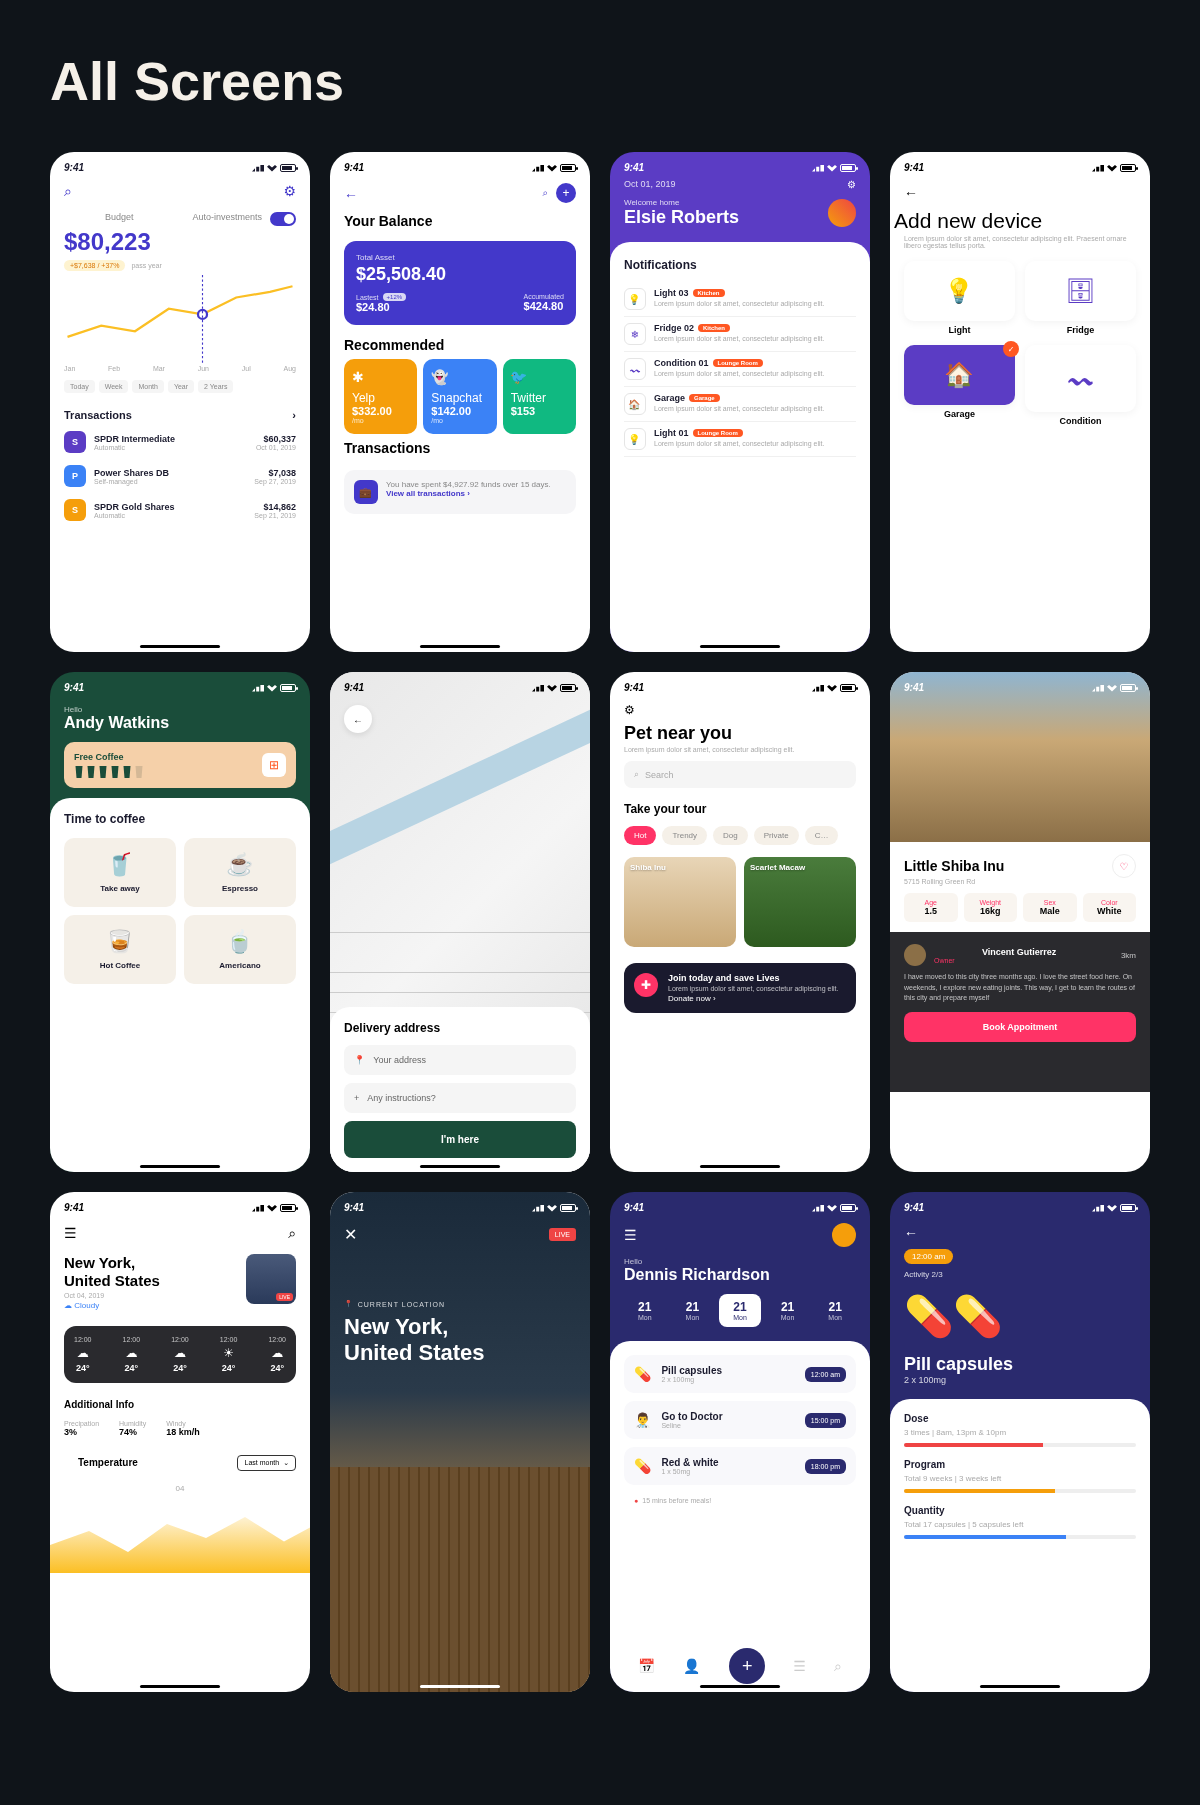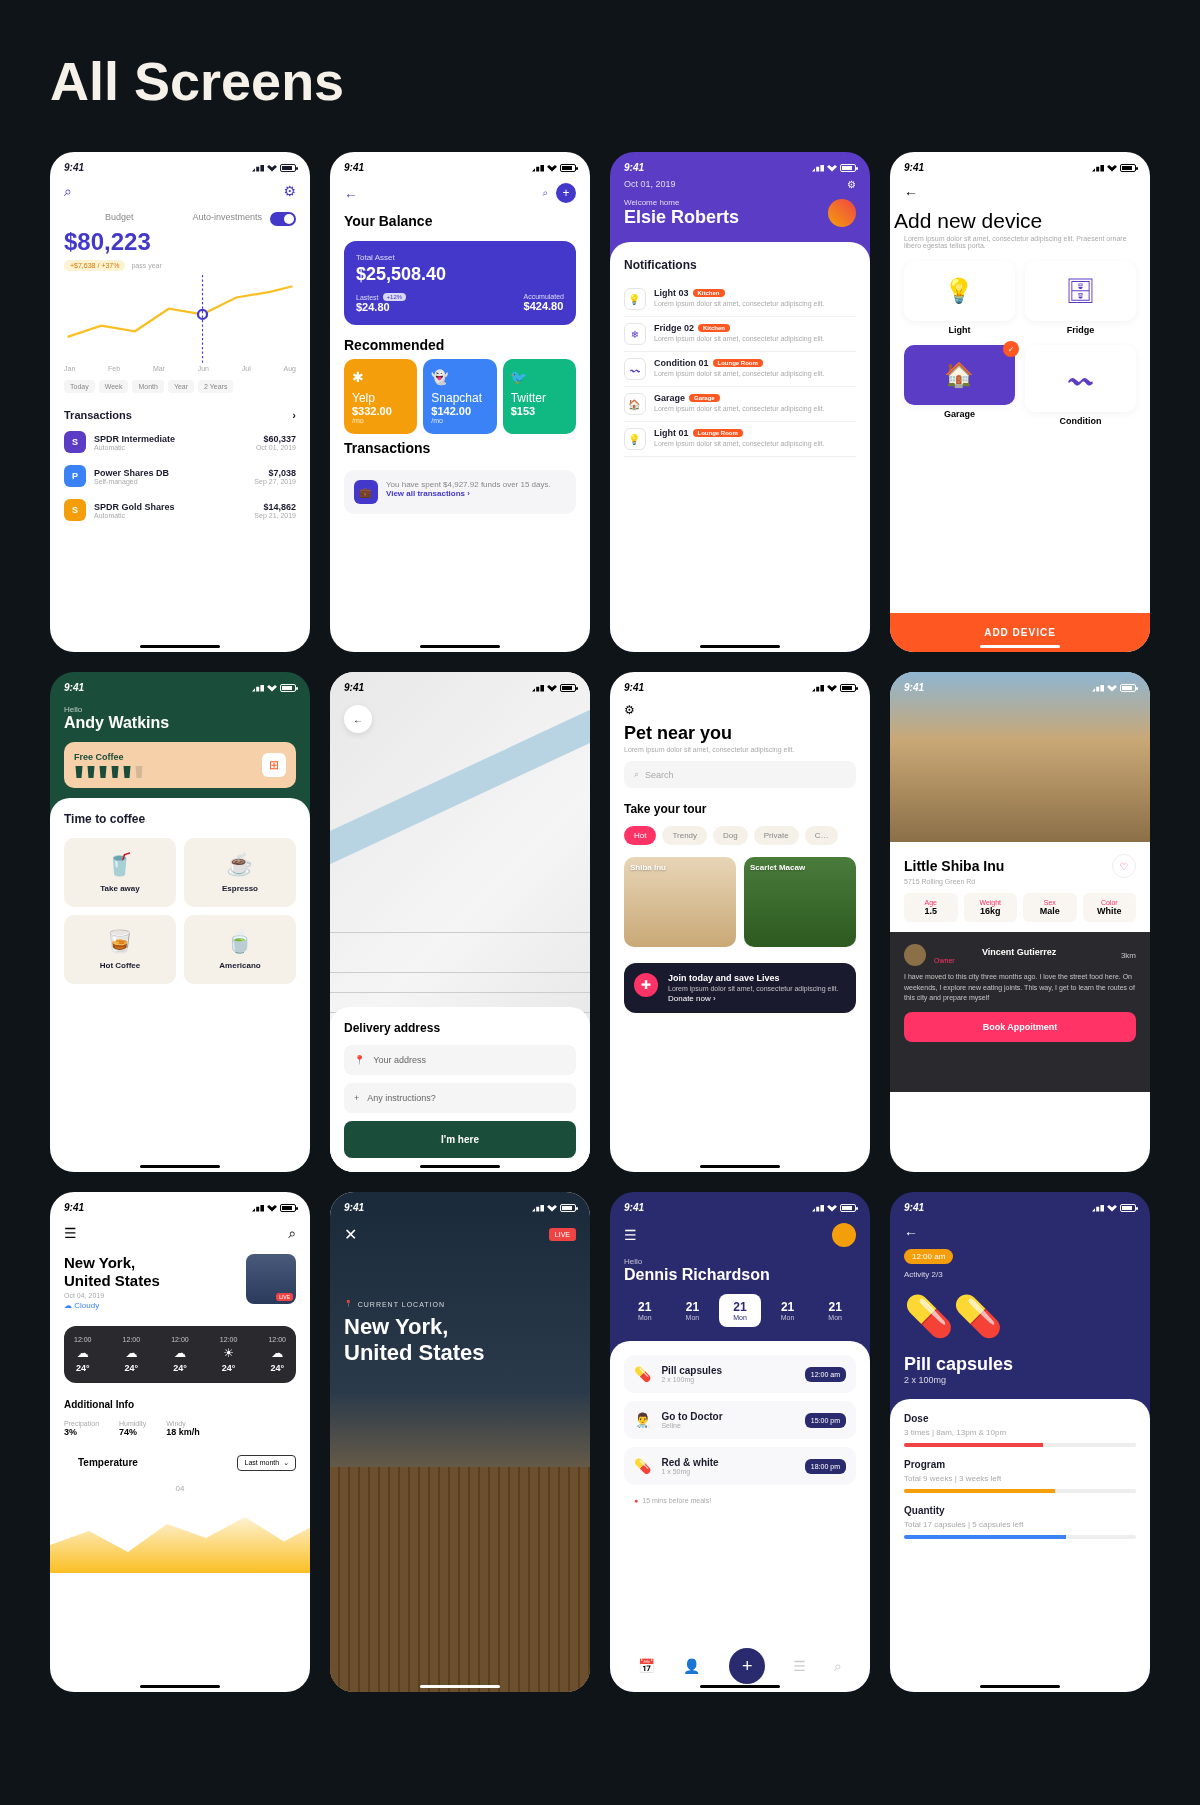--- a/index.html
+++ b/index.html
@@ -507,21 +507,20 @@
           </div>
           <div class="dlbl">Garage</div>
         </div>
         <div>
           <div class="dcard">
             <div class="ico">〰</div>
           </div>
           <div class="dlbl">Condition</div>
         </div>
       </div>
-  <div class="btn">ADD DEVICE</div>
   <div class="home-ind" style="background:#fff"></div>
 </div>
 
 <div class="screen s5">
   <div class="status-bar">
         <span>9:41</span>
         <span class="right">
           <span class="signal"></span>
           <span class="wifi"></span>
           <span class="battery"></span>

